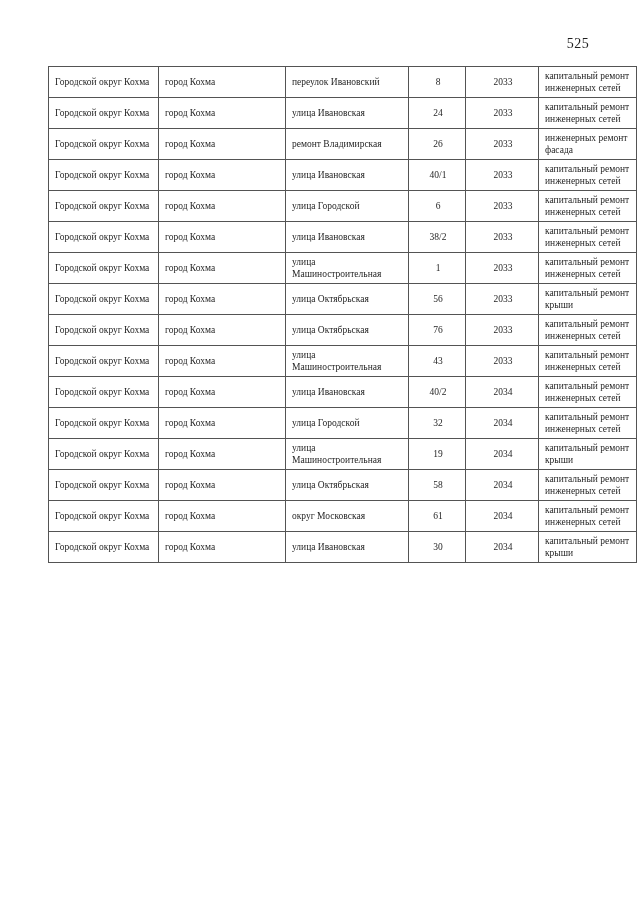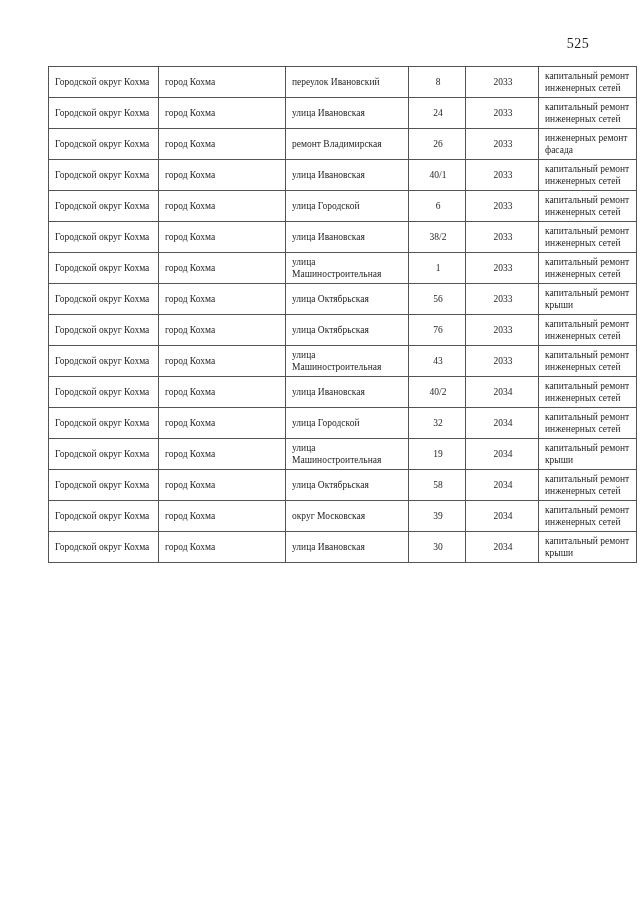--- a/index.html
+++ b/index.html
@@ -177,21 +177,21 @@
     <td class="c2">город Кохма</td>
     <td class="c3">улица Октябрьская</td>
     <td class="c4">58</td>
     <td class="c5">2034</td>
     <td class="c6">капитальный ремонт инженерных сетей</td>
   </tr>
         <tr>
     <td class="c1">Городской округ Кохма</td>
     <td class="c2">город Кохма</td>
     <td class="c3">округ Московская</td>
-    <td class="c4">39</td>
+    <td class="c4">61</td>
     <td class="c5">2034</td>
     <td class="c6">капитальный ремонт инженерных сетей</td>
   </tr>
         <tr>
     <td class="c1">Городской округ Кохма</td>
     <td class="c2">город Кохма</td>
     <td class="c3">улица Ивановская</td>
     <td class="c4">30</td>
     <td class="c5">2034</td>
     <td class="c6">капитальный ремонт крыши</td>

